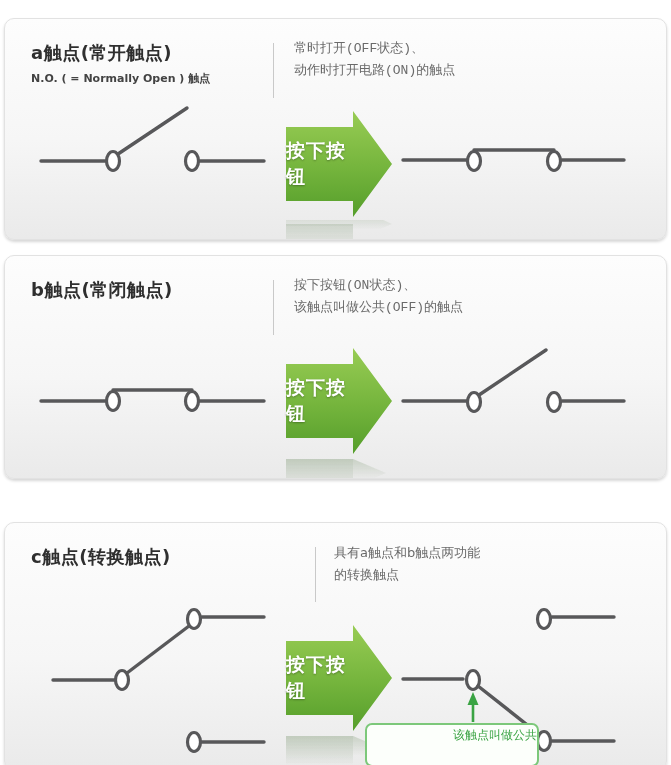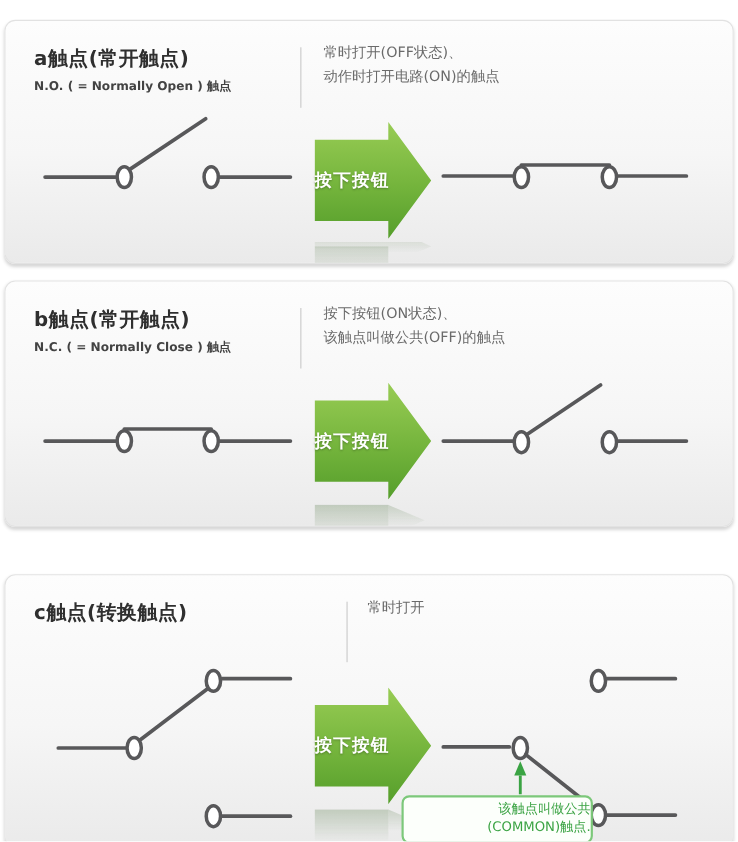--- a/index.html
+++ b/index.html
@@ -11,31 +11,31 @@
   .card-a{top:18px;height:220px;}
   .card-b{top:255px;height:222px;}
   .card-c{top:522px;height:247px;}
   .panel-title{position:absolute;left:26px;top:22px;margin:0;font-size:18px;font-weight:bold;
         color:#2f2f2f;letter-spacing:.5px;}
   .panel-subtitle{position:absolute;left:26px;top:52px;font-size:11px;font-weight:bold;color:#434343;}
   .vdivider{position:absolute;width:1px;background:#c9c9c9;top:24px;height:55px;}
   .card-a .vdivider,.card-b .vdivider{left:268px;}
   .card-c .vdivider{left:310px;}
   .panel-desc{position:absolute;top:19px;font-size:13px;color:#6a6a6a;line-height:22px;}
-  .card-a .panel-desc,.card-b .panel-desc{left:289px;}
+  .card-a .panel-desc,.card-b .panel-desc{left:289px;font-family:Liberation Mono, monospace;}
   .card-c .panel-desc{left:329px;}
   .diagram{position:absolute;left:0;top:0;pointer-events:none;}
   .wire{stroke:#58585a;stroke-width:3.4;fill:none;stroke-linecap:round;}
   .contact{stroke:#58585a;stroke-width:3.2;fill:#ffffff;}
   .arrow-group{position:absolute;left:281px;width:106px;height:106px;}
   .card-a .arrow-group,.card-b .arrow-group{top:92px;}
   .card-c .arrow-group{top:102px;}
   .arrow-label{position:absolute;left:0;top:0;width:68px;height:106px;display:flex;
-        align-items:center;justify-content:center;color:#ffffff;font-size:16px;font-weight:bold;
-        text-shadow:0 1px 2px rgba(0,0,0,.3);letter-spacing:1px;text-align:center;}
+        align-items:center;justify-content:center;color:#ffffff;font-size:19px;font-weight:bold;
+        text-shadow:0 1px 2px rgba(0,0,0,.3);letter-spacing:1px;}
   .arrow-reflection{position:absolute;left:281px;width:106px;height:60px;opacity:.9;}
   .card-a .arrow-reflection,.card-b .arrow-reflection{top:201px;}
   .card-c .arrow-reflection{top:211px;}
   .callout{position:absolute;left:360px;top:200px;width:170px;height:38px;
         border:2px solid #7cc87a;border-radius:7px;background:#fcfffb;
         color:#3aa343;font-size:12px;line-height:16px;text-align:right;padding-top:2px;
         box-sizing:content-box;}
   .green-note-arrow{position:absolute;left:0;top:0;pointer-events:none;}
 </style>
 </head>
@@ -91,22 +91,21 @@
       </svg>
       <span class="arrow-label">按下按钮</span>
     </div>
     <svg class="arrow-reflection" width="106" height="60" viewBox="0 0 106 60">
       <polygon points="0,0 67,0 67,14 106,-2 67,-20 67,-6 0,-6" fill="url(#reflGrad)" transform="translate(0,6)"></polygon>
       <rect x="0" y="4" width="67" height="40" fill="url(#reflGrad)" opacity="0.7"></rect>
     </svg>
   </section>
 
   <section class="card card-b">
-    <h2 class="panel-title">b触点(常开触点)</h2>
-    <div class="panel-subtitle">N.C. ( = Normally Close ) 触点</div>
+    <h2 class="panel-title">b触点(常闭触点)</h2>
     <div class="vdivider"></div>
     <div class="panel-desc">
       <div>按下按钮(ON状态)、</div>
       <div>该触点叫做公共(OFF)的触点</div>
     </div>
 
     <svg class="diagram" width="661" height="222" viewBox="0 0 661 222">
 
       <g>
         <path class="wire" d="M36 145 H100"></path>
@@ -134,21 +133,22 @@
     <svg class="arrow-reflection" width="106" height="60" viewBox="0 0 106 60">
       <rect x="0" y="2" width="67" height="42" fill="url(#reflGrad)"></rect>
       <polygon points="67,2 100,16 67,30" fill="url(#reflGrad)" opacity="0.8"></polygon>
     </svg>
   </section>
 
   <section class="card card-c">
     <h2 class="panel-title">c触点(转换触点)</h2>
     <div class="vdivider"></div>
     <div class="panel-desc">
-      <div>常时打开</div>
+      <div>具有a触点和b触点两功能</div>
+      <div>的转换触点</div>
     </div>
 
     <svg class="diagram" width="661" height="247" viewBox="0 0 661 247">
 
       <g>
         <path class="wire" d="M48 157 H110"></path>
         <path class="wire" d="M122 150 L184 103"></path>
         <ellipse class="contact" cx="117" cy="157" rx="6.5" ry="9.5"></ellipse>
         <ellipse class="contact" cx="189" cy="96" rx="6.5" ry="9.5"></ellipse>
         <path class="wire" d="M197 94 H259"></path>
@@ -178,17 +178,16 @@
       </svg>
       <span class="arrow-label">按下按钮</span>
     </div>
     <svg class="arrow-reflection" width="106" height="60" viewBox="0 0 106 60">
       <rect x="0" y="2" width="67" height="42" fill="url(#reflGrad)"></rect>
       <polygon points="67,2 100,16 67,30" fill="url(#reflGrad)" opacity="0.8"></polygon>
     </svg>
 
     <div class="callout">
       <div>该触点叫做公共</div>
-      <div>(COMMON)触点.</div>
     </div>
   </section>
 
 </div>
 
 </body></html>

